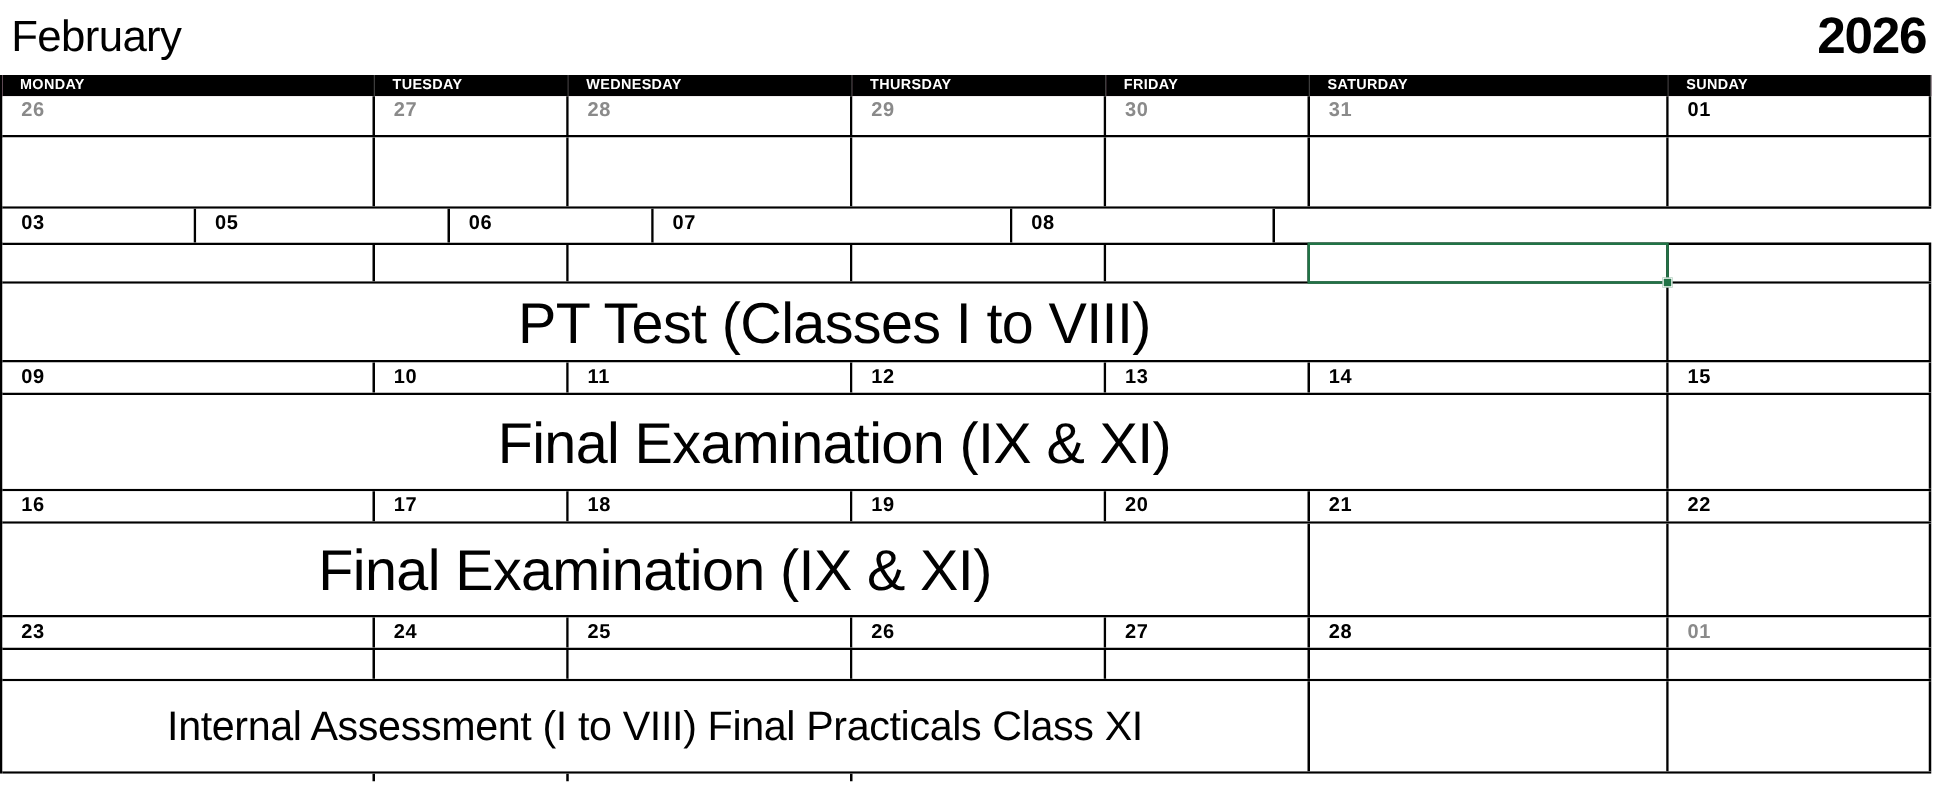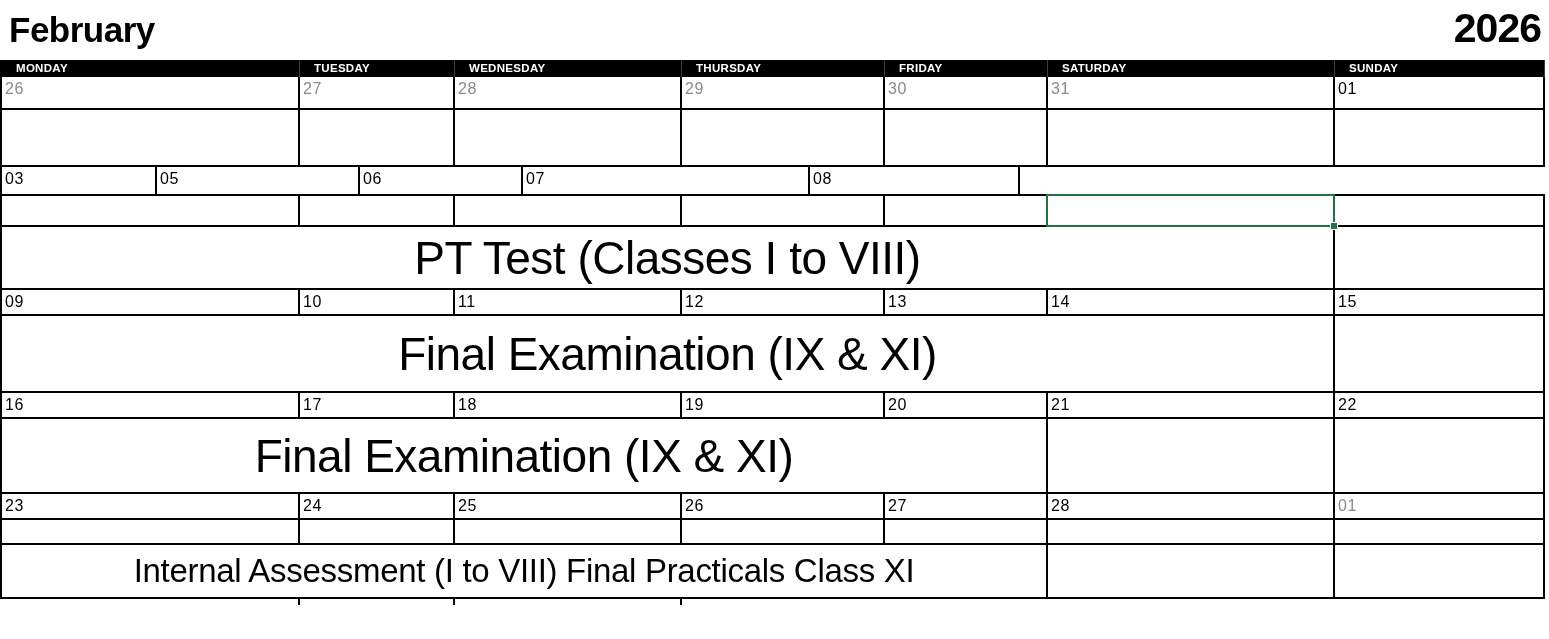--- a/index.html
+++ b/index.html
@@ -10,21 +10,21 @@
     background:#ffffff;
     font-family:"Liberation Sans", sans-serif;
     overflow:hidden;
   }
   
   .titlebar {
     height:60px;
     display:flex; justify-content:space-between; align-items:flex-start;
   }
   .month-title {
-    font-weight:bold; font-size:35px; line-height:1;
+    font-weight:normal; font-size:35px; line-height:1;
     margin:12px 0 0 9px; letter-spacing:-0.5px; color:#000;
   }
   .year-title {
     font-weight:bold; font-size:41px; line-height:1;
     margin:8px 8px 0 0; letter-spacing:-1px; color:#000;
   }
   
   .cal {
     width:1545px;
     border-left:2px solid #000;
@@ -39,37 +39,37 @@
   .hdr { height:17px; background:#f9a8d4; border-bottom:none; }
   .hc {
     background:#000; color:#fff;
     border-right:1px solid #3d3d3d;
     font-weight:bold; font-size:11.5px; letter-spacing:0.3px;
     padding:2px 0 0 14px;
     overflow:hidden; white-space:nowrap;
   }
   
   .dc {
-    font-weight:normal; font-size:16px; color:#000;
-    padding:3px 0 0 3px; letter-spacing:0.5px;
+    font-weight:bold; font-size:16px; color:#000;
+    padding:3px 0 0 15px; letter-spacing:0.5px;
   }
   .muted { color:#8a8a8a; }
   
   .ev {
     display:flex; align-items:center; justify-content:center;
     font-size:46px; color:#000; letter-spacing:-0.5px;
     white-space:nowrap; overflow:hidden;
   }
   .ev-small { font-size:33px; letter-spacing:-0.3px; }
   
   .h-w1d{height:33px}.h-w1e{height:57px}
   .h-w2d{height:29px}.h-w2n{height:31px}.h-w2e{height:63px}
   .h-w3d{height:26px}.h-w3e{height:77px}
   .h-w4d{height:26px}.h-w4e{height:75px}
-  .h-w5d{height:26px}.h-w5n{height:25px}.h-w5e{height:54px}
+  .h-w5d{height:26px}.h-w5n{height:25px}.h-w5e{height:74px}
   
   .selcell { position:relative; }
   .sel-outline {
     position:absolute; inset:-2px;
     border:2px solid #217346;
     pointer-events:none; z-index:3;
   }
   .sel-handle {
     position:absolute; right:-5px; bottom:-5px;
     width:8px; height:8px;

